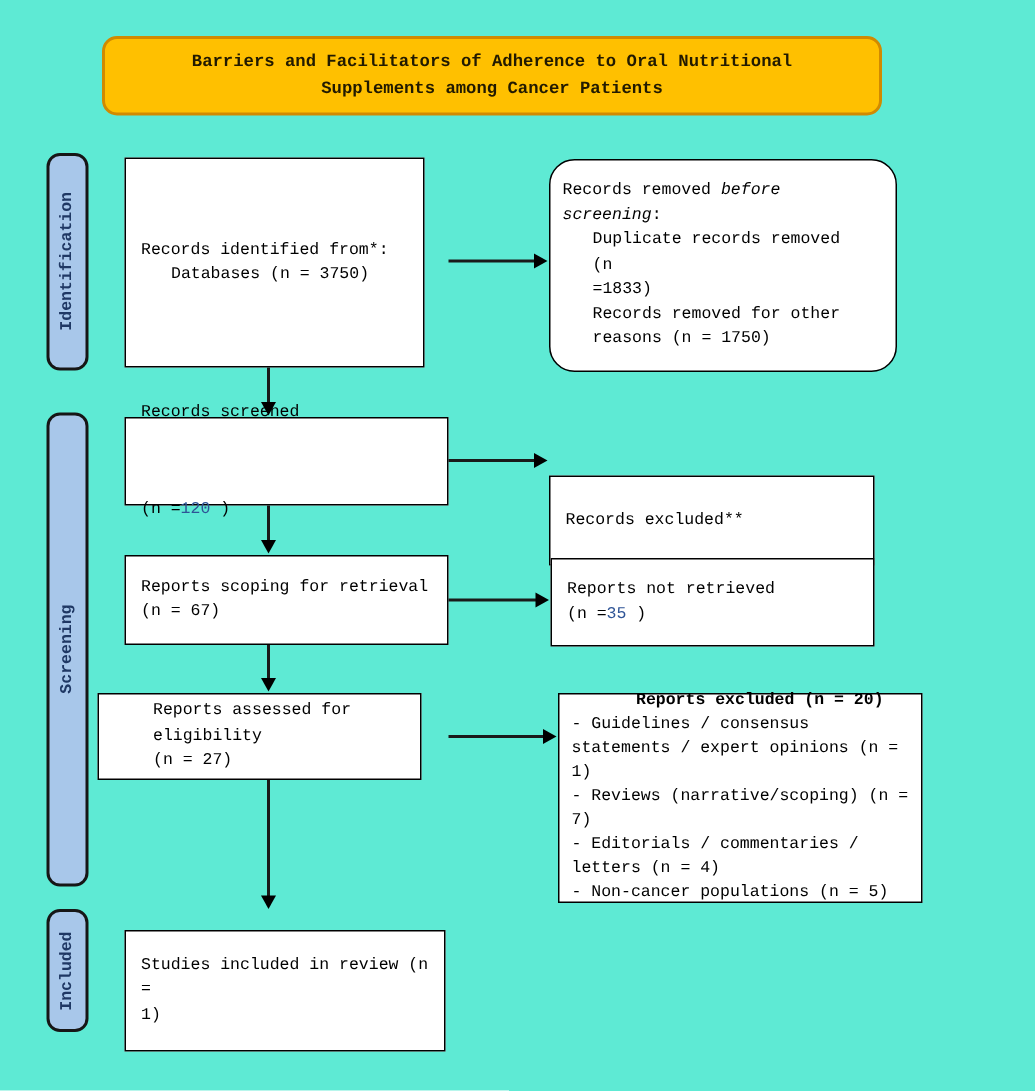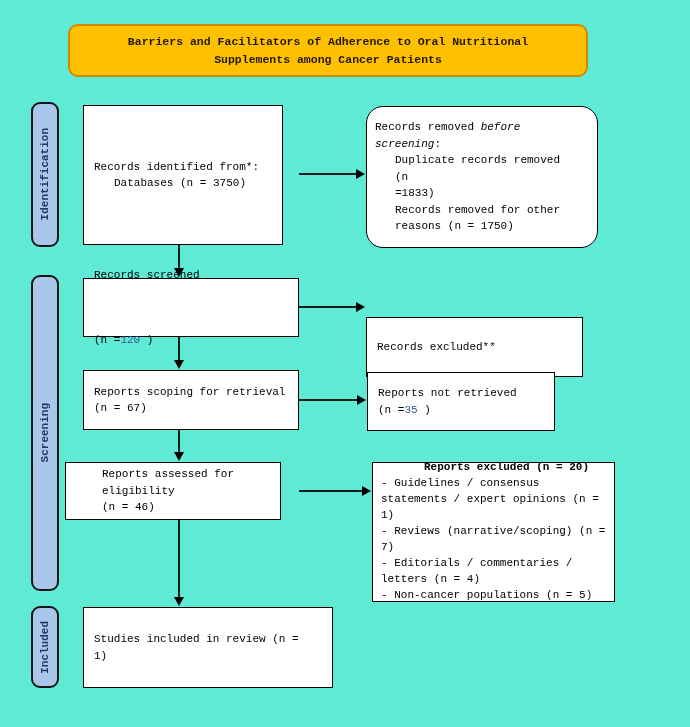--- a/index.html
+++ b/index.html
@@ -76,39 +76,39 @@
 
   <div class="box" style="left:366px;top:277px;width:217px;height:60px;margin-top:40px;">
     <div class="line">Records excluded**</div>
   </div>
 
   <div class="box" style="left:83px;top:370px;width:216px;height:60px;">
     <div class="line">Reports scoping for retrieval</div>
     <div class="line">(n = 67)</div>
   </div>
 
-  <div class="box" style="left:367px;top:372px;width:188px;height:59px;">
+  <div class="box" style="left:367px;top:372px;width:216px;height:59px;">
     <div class="line">Reports not retrieved</div>
     <div class="line"><span>(n =</span><span class="num">35</span><span> )</span></div>
   </div>
 
   <div class="box" style="left:65px;top:462px;width:216px;height:58px;padding-left:36px;">
     <div class="line">Reports assessed for eligibility</div>
-    <div class="line">(n = 46)</div>
+    <div class="line">(n = 27)</div>
   </div>
 
   <div class="box" style="left:372px;top:462px;width:243px;height:140px;padding-left:8px;padding-right:5px;line-height:1.45;">
     <div class="line bold">Reports excluded (n = 20)</div>
     <div class="line">- Guidelines / consensus statements / expert opinions (n = 1)</div>
     <div class="line">- Reviews (narrative/scoping) (n = 7)</div>
     <div class="line">- Editorials / commentaries / letters (n = 4)</div>
     <div class="line">- Non-cancer populations (n = 5)</div>
   </div>
 
-  <div class="box" style="left:83px;top:607px;width:250px;height:81px;">
+  <div class="box" style="left:83px;top:620px;width:214px;height:81px;">
     <div class="line">Studies included in review (n =</div>
     <div class="line">1)</div>
   </div>
 
   <div class="vline" style="left:178px;top:245px;height:24px;"></div>
   <div class="head-down" style="left:174px;top:268px;"></div>
 
   <div class="vline" style="left:178px;top:337px;height:24px;"></div>
   <div class="head-down" style="left:174px;top:360px;"></div>
 

